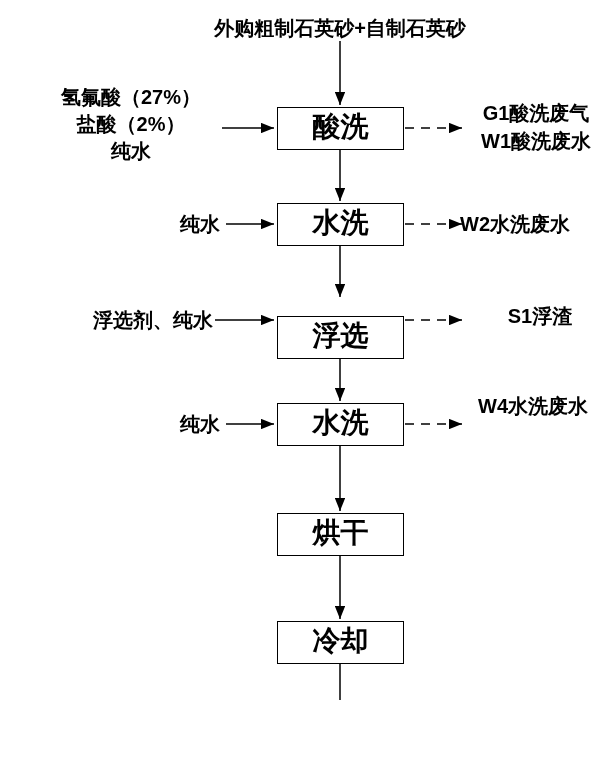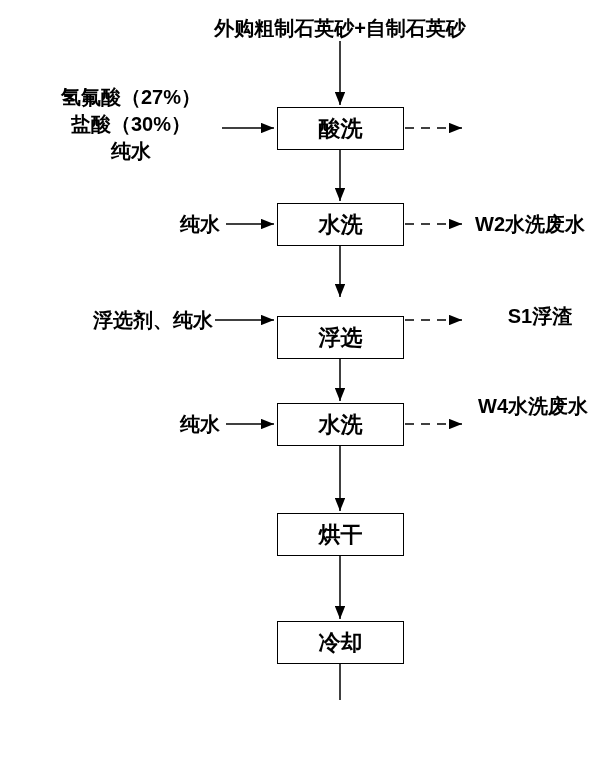--- a/index.html
+++ b/index.html
@@ -18,22 +18,22 @@
   .title {
     top: 15px; left: 340px; transform: translateX(-50%);
     font-size: 20px;
   }
   .pbox {
     position: absolute;
     left: 277px; width: 127px; height: 43px;
     box-sizing: border-box;
     border: 1.5px solid #000000;
     background: #ffffff;
-    display: flex; align-items: center; justify-content: center;
-    font-size: 22px;
+    display: flex; align-items: flex-start; justify-content: center;
+    font-size: 28px;
   }
   .ann { font-size: 20px; line-height: 27px; }
   .center-block { text-align: center; transform: translateX(-50%); }
   .right-block { text-align: right; }
   .final {
     top: 742px; left: 340px; transform: translateX(-50%);
     font-size: 21px;
     margin-left: 19px;
   }
 </style>
@@ -90,28 +90,32 @@
   </div>
   <div class="pbox" style="top:621px">
     <span>冷却</span>
   </div>
   <div class="pbox" style="top:513px">
     <span>烘干</span>
   </div>
 
   <div class="txt ann center-block" style="left:131px; top:84px">
     <div>氢氟酸（27%）</div>
-    <div>盐酸（30%）</div>
+    <div>盐酸（2%）</div>
     <div>纯水</div>
   </div>
   <div class="txt ann right-block" style="left:0; width:220px; top:211px">纯水</div>
   <div class="txt ann right-block" style="left:8px; width:205px; top:307px">浮选剂、纯水</div>
   <div class="txt ann right-block" style="left:0; width:220px; top:411px">纯水</div>
 
-  <div class="txt ann center-block" style="left:530px; top:211px">W2水洗废水</div>
+  <div class="txt ann center-block" style="left:536px; top:99px; line-height:28px">
+    <div>G1酸洗废气</div>
+    <div>W1酸洗废水</div>
+  </div>
+  <div class="txt ann center-block" style="left:515px; top:211px">W2水洗废水</div>
   <div class="txt ann center-block" style="left:540px; top:302px; line-height:28px">
     <div>S1浮渣</div>
   </div>
   <div class="txt ann center-block" style="left:533px; top:393px">W4水洗废水</div>
 
   <div class="txt final">入库</div>
 
 </div>
 
 </body></html>

